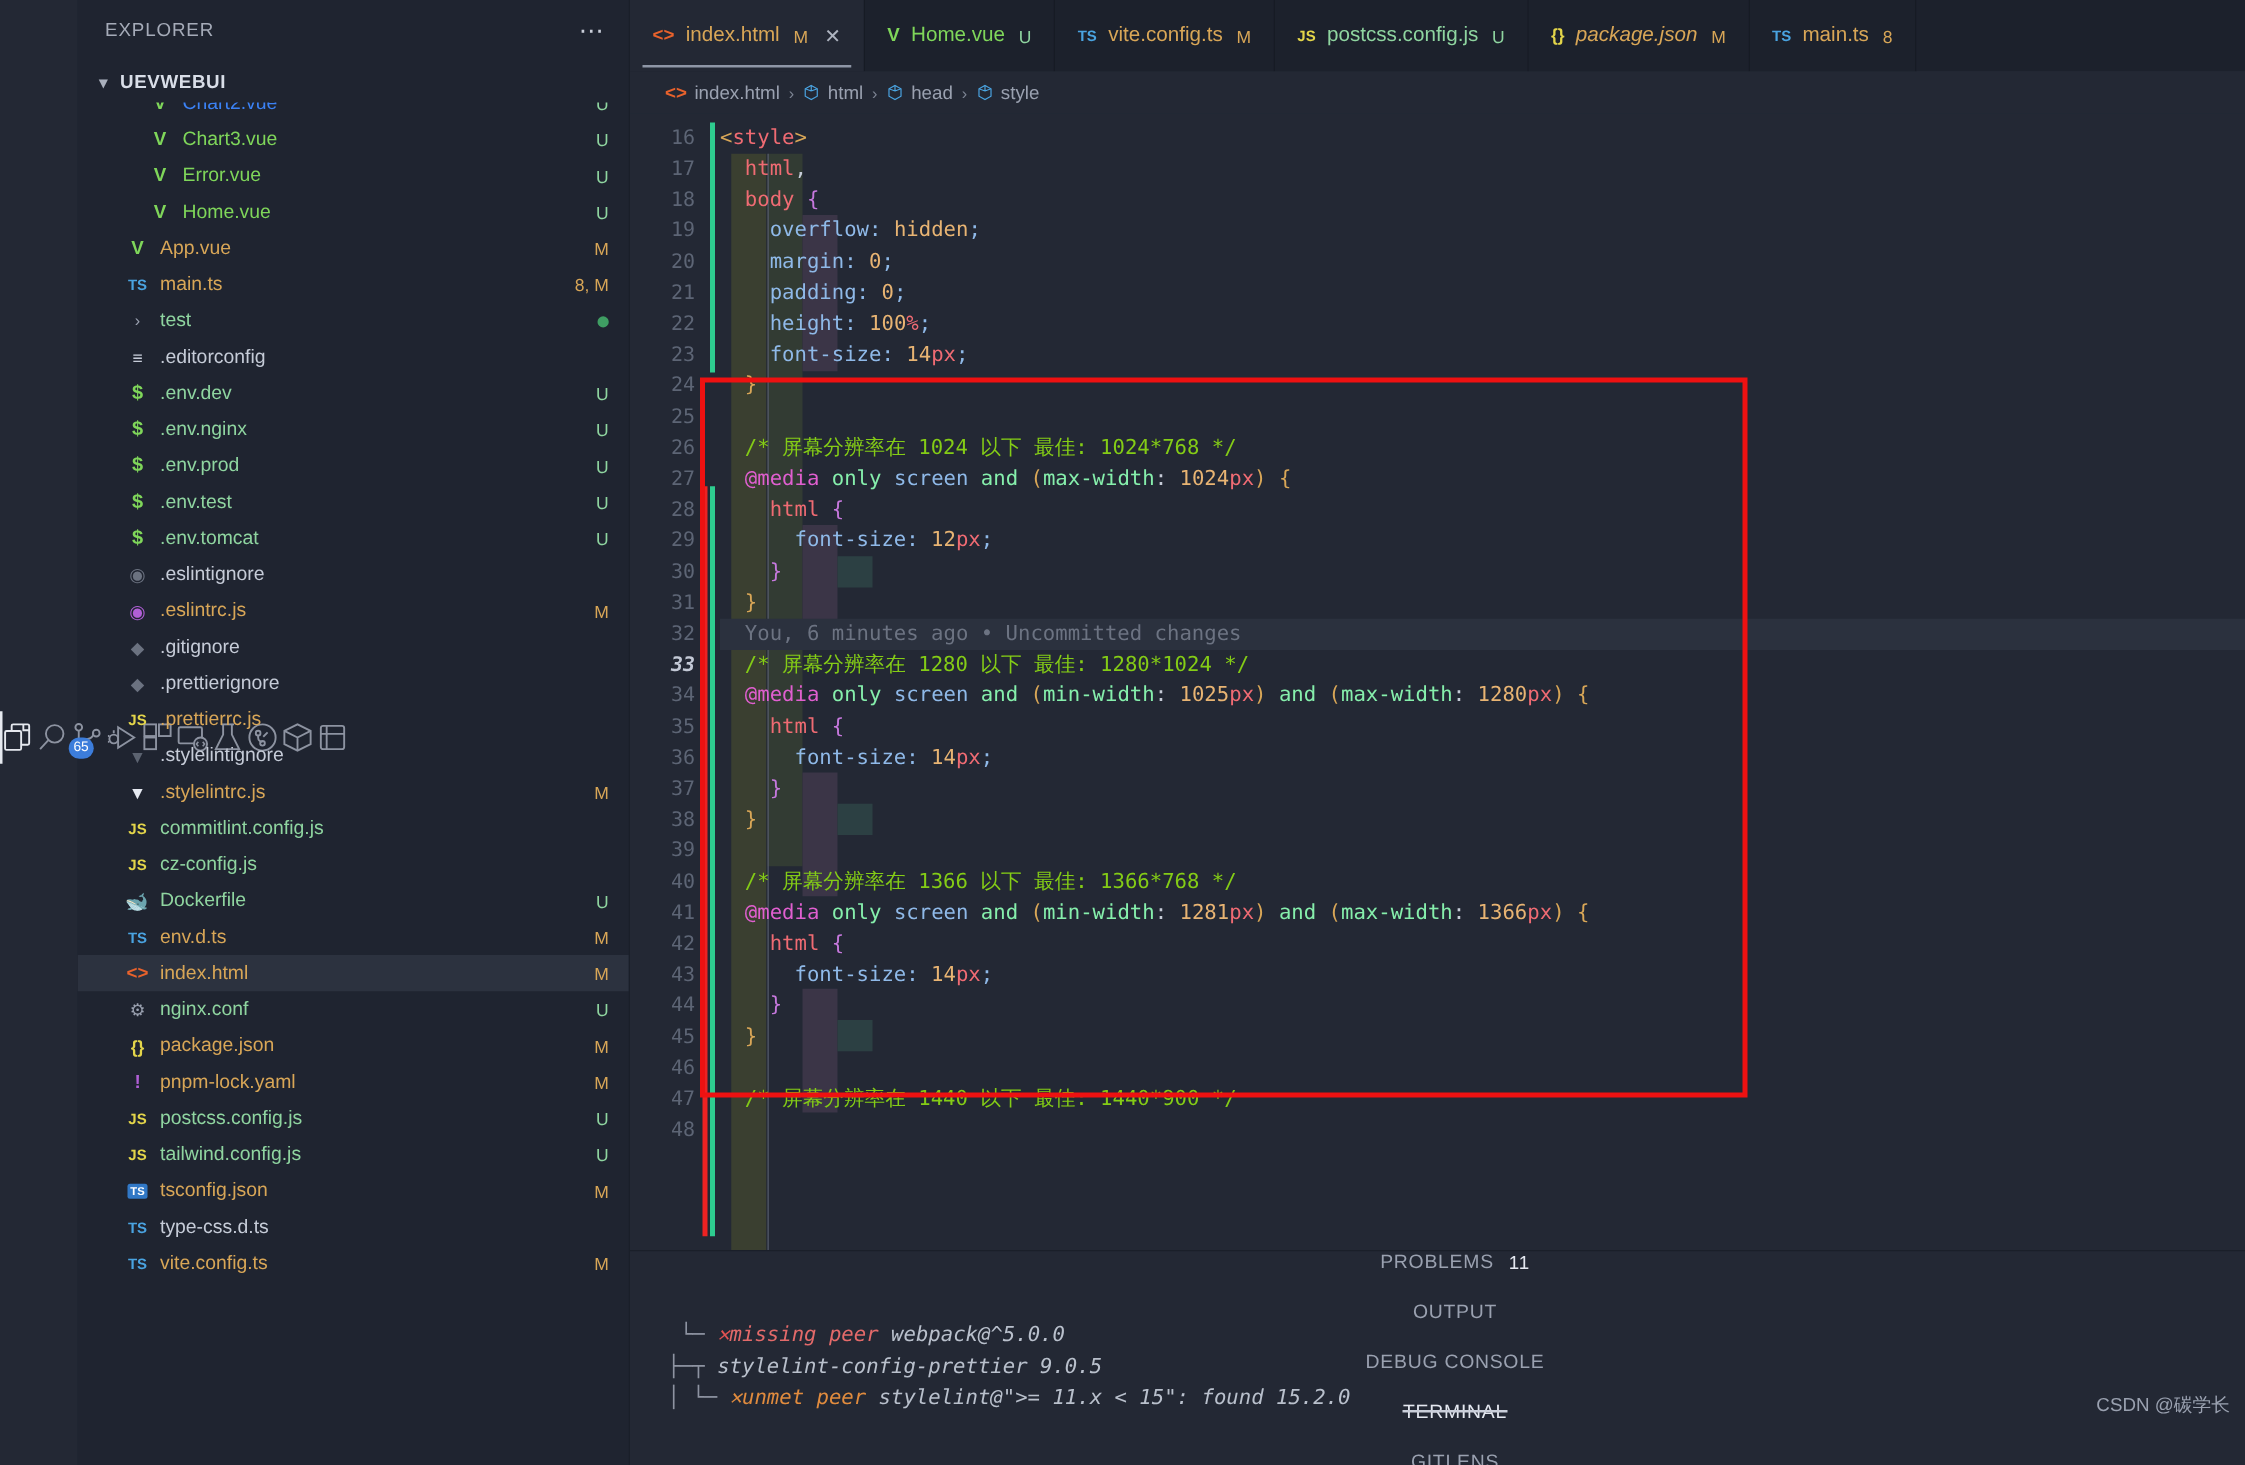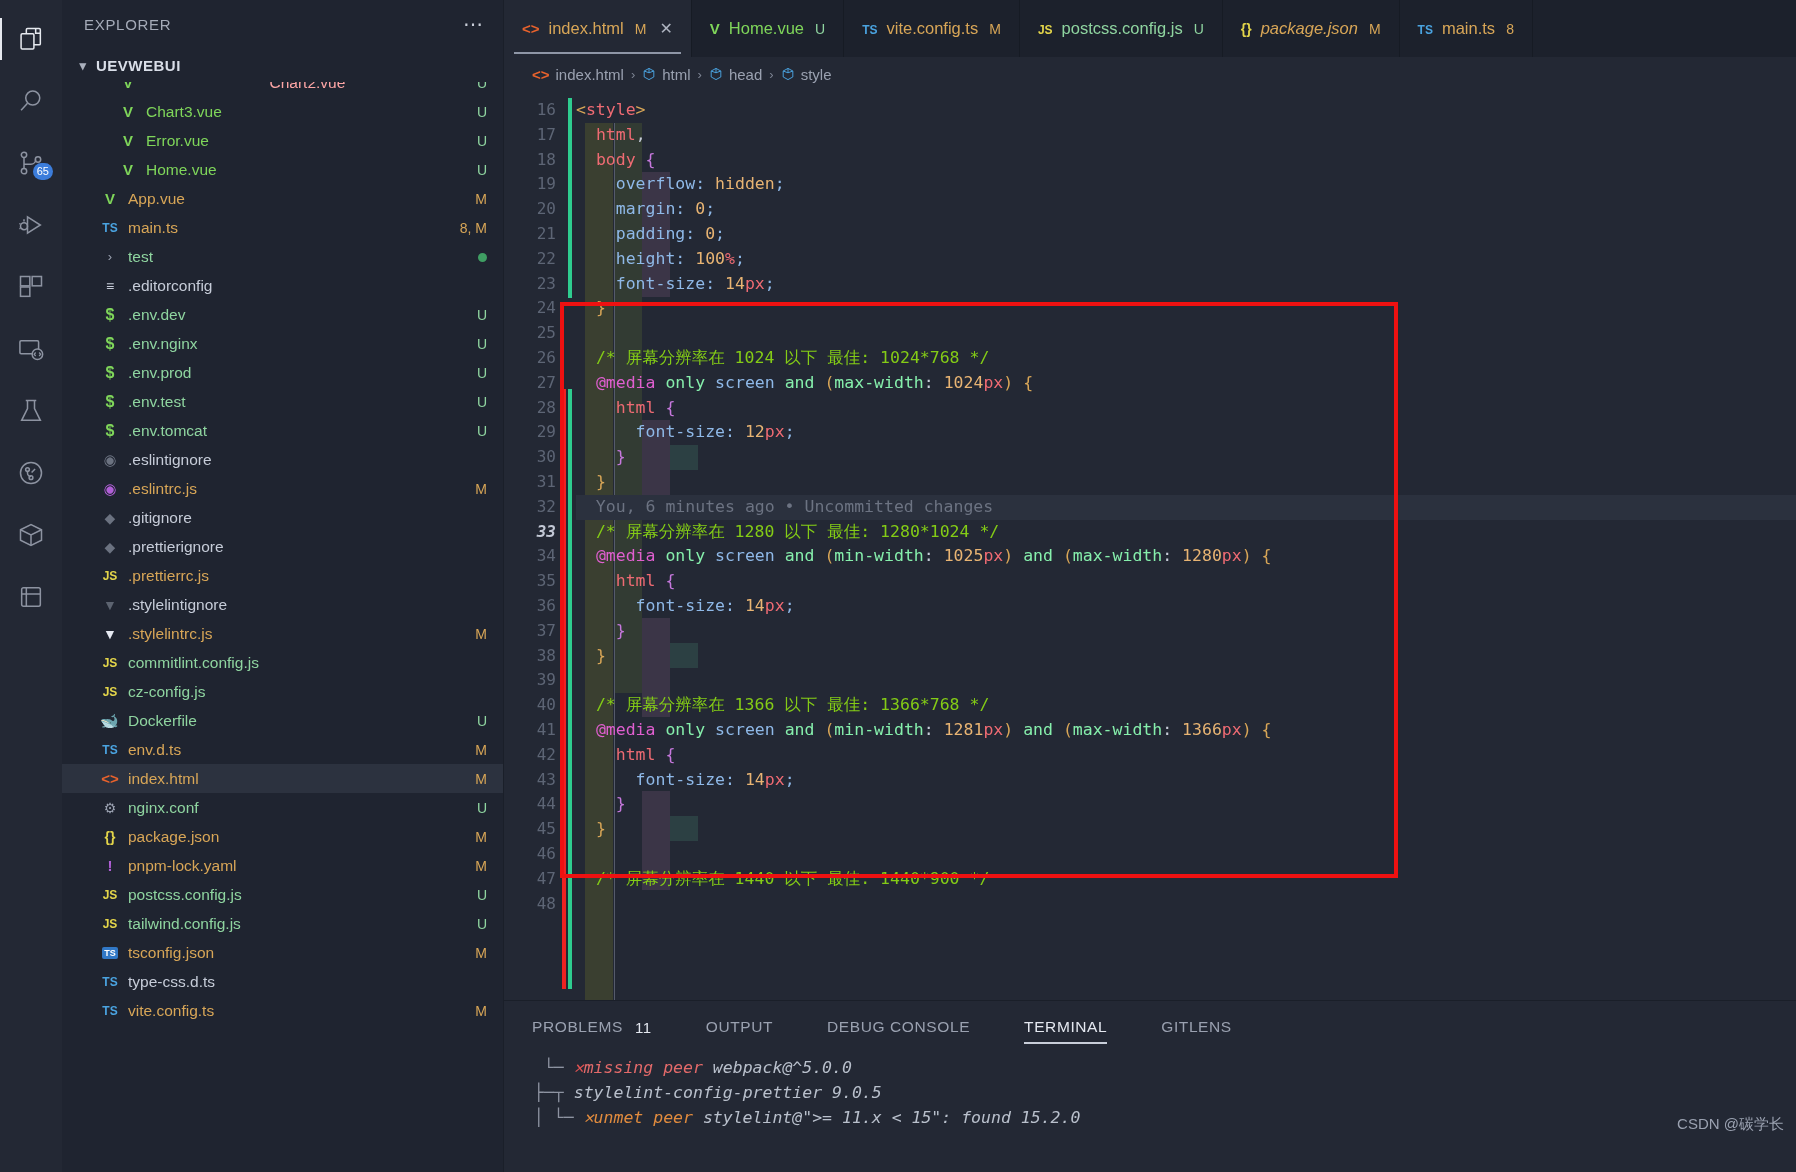--- a/index.html
+++ b/index.html
@@ -14,21 +14,21 @@
     position: relative;
     width: 1796px; height: 1172px;
     display: flex;
     background: #1f2430;
   }
 
   
   .activitybar {
     width: 62px; height: 100%;
     background: #232834;
-    display: flex; flex-direction: column;
+    display: flex; flex-direction: row;
     align-items: center;
     padding-top: 8px;
     flex: 0 0 62px;
   }
   .act-item {
     width: 62px; height: 62px;
     display: flex; align-items: center; justify-content: center;
     position: relative;
     color: #8d93a1;
   }
@@ -197,24 +197,25 @@
   }
 
   
   .panel {
     height: 172px; flex: 0 0 172px;
     background: #232834;
     border-top: 1px solid #1a1f29;
     display: flex; flex-direction: column;
   }
   .panel-tabs {
-    height: 52px; display: flex; align-items: flex-start; gap: 54px;
+    height: 52px; display: flex; align-items: center; gap: 22px;
     padding-left: 28px;
     font-size: 15.5px; color: #9aa1b0;
     letter-spacing: 0.6px;
+    flex-direction: column;
   }
   .ptab { position: relative; height: 52px; display: flex; align-items: center; gap: 12px; }
   .ptab.active { color: #e4e8f0; }
   .ptab.active::after {
     content:""; position:absolute; left:0; right:0; bottom:9px; height:2px; background:#c9ced9;
   }
   .pcount { color: #e4e8f0; font-size: 15px; }
 
   .terminal {
     flex: 1; padding-left: 30px; padding-top: 2px;
@@ -324,21 +325,21 @@
     </div>
     <div class="sb-root">
       <span class="chev">▾</span>
       <span>UEVWEBUI</span>
     </div>
     <div class="tree" id="file-tree">
         <div class="row d2" style="margin-top: -14px;">
           <span class="ic">
             <span style="color:#7fd65a;font-weight:bold;font-size:15px;">V</span>
           </span>
-          <span class="nm" style="color: #fca5a5; text-align: center;">Chart2.vue</span>
+          <span class="nm" style="color: #3b82f6;">Chart2.vue</span>
           <span class="st" style="color: rgb(143, 213, 160);">U</span>
         </div>
         <div class="row d2">
           <span class="ic">
             <span style="color:#7fd65a;font-weight:bold;font-size:15px;">V</span>
           </span>
           <span class="nm" style="color: rgb(127, 214, 90);">Chart3.vue</span>
           <span class="st" style="color: rgb(143, 213, 160);">U</span>
         </div>
         <div class="row d2">

